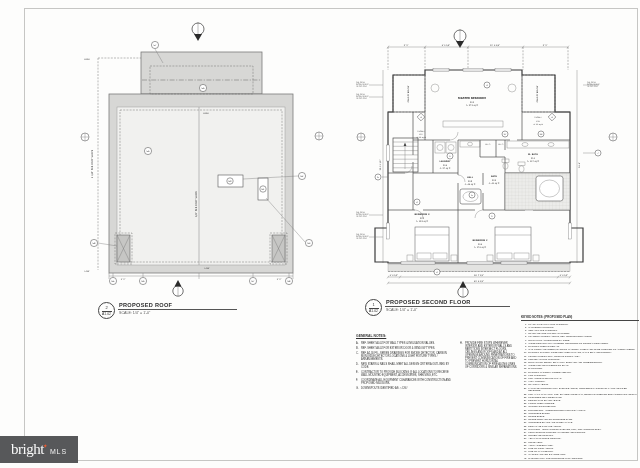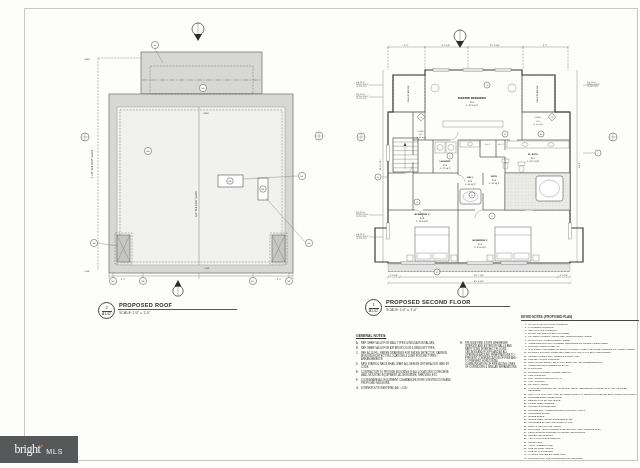--- a/index.html
+++ b/index.html
@@ -41,21 +41,21 @@
   .note-row .n{width:5px;flex:none;}
   .note-row .t{flex:1;}
   #keyed-notes .kn-title{font-size:3px;font-weight:bold;border-bottom:0.8px solid #444;
                           padding-bottom:1px;margin-bottom:1.6px;}
   .kn-row{display:flex;font-size:2.3px;line-height:1.16;margin-bottom:0.55px;color:#2f2f2f;}
   .kn-row .n{width:6px;text-align:right;margin-right:1.3px;flex:none;}
   .kn-row .t{flex:1;}
   
   #logo{position:absolute;left:0;top:436px;width:78px;height:27px;background:#57585a;
         display:flex;align-items:center;justify-content:center;}
-  .lg-brand{font-family:"Liberation Serif",serif;font-size:12px;color:#fafafa;letter-spacing:-0.5px;}
+  .lg-brand{font-family:"Liberation Serif",serif;font-size:15px;color:#fafafa;letter-spacing:-0.5px;}
   .lg-star{color:#ef5b2e;font-size:6px;margin-top:-9px;margin-left:-1px;}
   .lg-mls{color:#f2f2f2;font-size:7px;letter-spacing:0.9px;margin-top:4px;margin-left:2px;}
 </style>
 </head>
 <body>
 
 <div id="sheet">
   <div id="page-border"></div>
 
   <svg style="left:60px;top:18px" width="270" height="285" viewBox="0 0 270 285">

